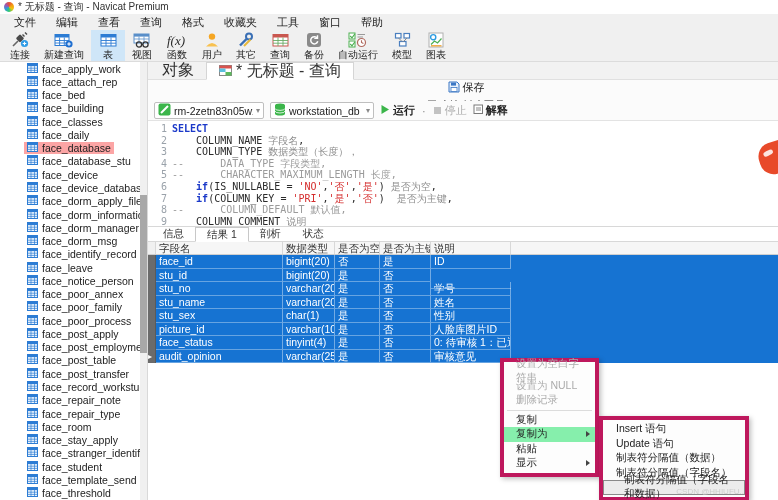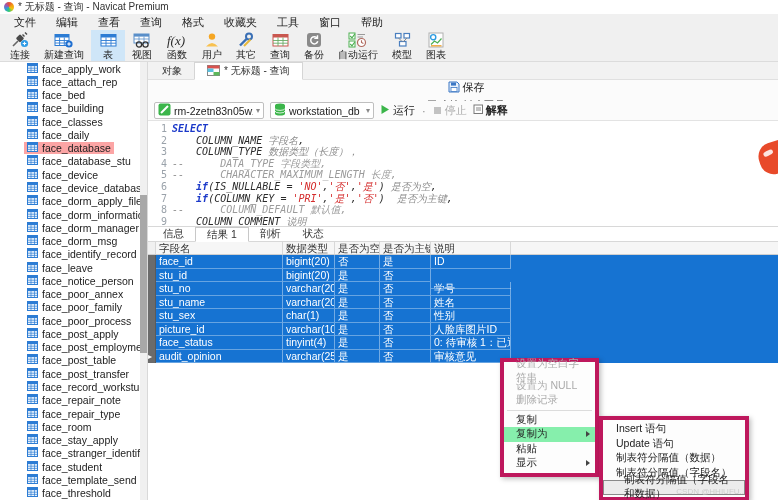--- a/index.html
+++ b/index.html
@@ -33,42 +33,42 @@
   .item-inner { display:inline-flex; align-items:center; gap:4px; padding:0 3px; height:12px; }
   .side-item.selected .item-inner { background:#fca5a5; }
   .side-label { font-size:10.5px; color:#222; }
   .side-scroll { position:absolute; right:0; top:0; width:7px; height:100%; background:#f0f0f0; }
   .side-thumb { position:absolute; right:0; top:133px; width:7px; height:158px; background:#a8a8a8; }
 
   
   .editor-pane { flex:1; display:flex; flex-direction:column; background:#fff; min-width:0; }
 
   .doc-tabs { height:18px; background:#f2f2f2; border-bottom:1px solid #e0e0e0; display:flex; align-items:stretch; padding-left:2px; }
-  .doc-tab { display:flex; align-items:center; gap:4px; padding:0 12px; font-size:10px; color:#333; }
+  .doc-tab { display:flex; align-items:center; gap:4px; padding:0 12px; font-size:16px; color:#333; }
   .doc-tab.active { background:#fff; border:1px solid #d5d5d5; border-bottom:1px solid #fff; margin-bottom:-1px; }
 
   .query-toolbar { height:21px; display:flex; align-items:center; gap:3px; padding-left:6px; background:#fbfbfb; font-size:11px;flex-direction:column; }
   .qbtn { display:flex; align-items:center; gap:3px; padding:0 4px; color:#222; }
   .qdot { color:#888; padding:0 1px; }
 
   .conn-bar { height:20px; display:flex; align-items:center; gap:6px; padding-left:6px; background:#fbfbfb; border-bottom:1px solid #e3e3e3; font-size:11px; }
   .combo { display:flex; align-items:center; gap:3px; height:17px; background:#fff; border:1px solid #bfbfbf; border-radius:2px; padding:0 3px; }
   .combo .val { white-space:nowrap; overflow:hidden; font-size:10.5px; }
   .combo .caret { color:#8a8a8a; font-size:8px; margin-left:auto; }
   .combo.conn { width:110px; }
   .combo.db { width:104px; }
-  .runbtn { display:flex; align-items:center; gap:3px; color:#222; }
+  .runbtn { display:flex; align-items:center; gap:3px; color:#222;font-weight:bold; }
   .stopbtn { display:flex; align-items:center; gap:3px; color:#aaa; }
   .explainbtn { display:flex; align-items:center; gap:2px; color:#222; font-weight:bold; }
 
   
   .sql-editor { height:105px; display:flex; font-family:"DejaVu Sans Mono","Liberation Mono",monospace; font-size:10px; line-height:11.6px; padding-top:2px; overflow:hidden; background:#fff; }
   .gutter { width:24px; text-align:right; padding-right:5px; color:#9aa2aa; flex:0 0 24px; }
   .code { flex:1; overflow:hidden; }
-  .code-line { white-space:pre;font-style:italic; }
+  .code-line { white-space:pre; }
   .tok-kw { color:#1b39c9; font-weight:bold; }
   .tok-str { color:#d42c2c; }
   .tok-comment { color:#9b9b9b; }
   .tok-alias { color:#8d8d8d; }
   .tok-id { color:#2b2b2b; }
 
   
   .result-tabs { height:16px; display:flex; align-items:stretch; border-top:1px solid #d8d8d8; border-bottom:1px solid #d8d8d8; background:#fff; padding-left:4px; }
   .rtab { display:flex; align-items:center; padding:0 11px; font-size:10.5px; color:#333; }
   .rtab.active { border:1px solid #c8c8c8; border-bottom:1px solid #fff; margin-bottom:-1px; background:#fff; }

